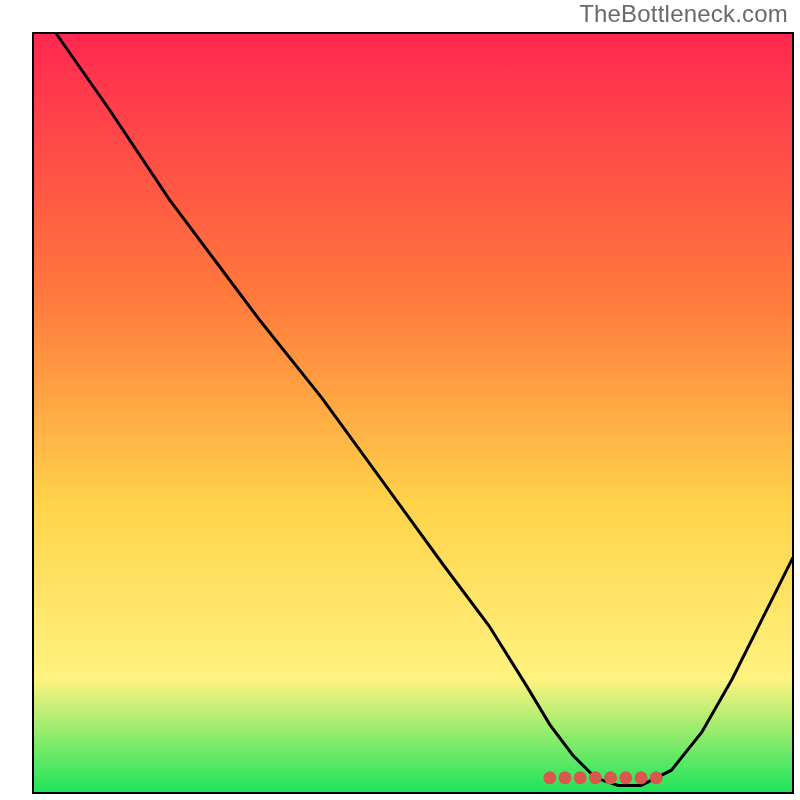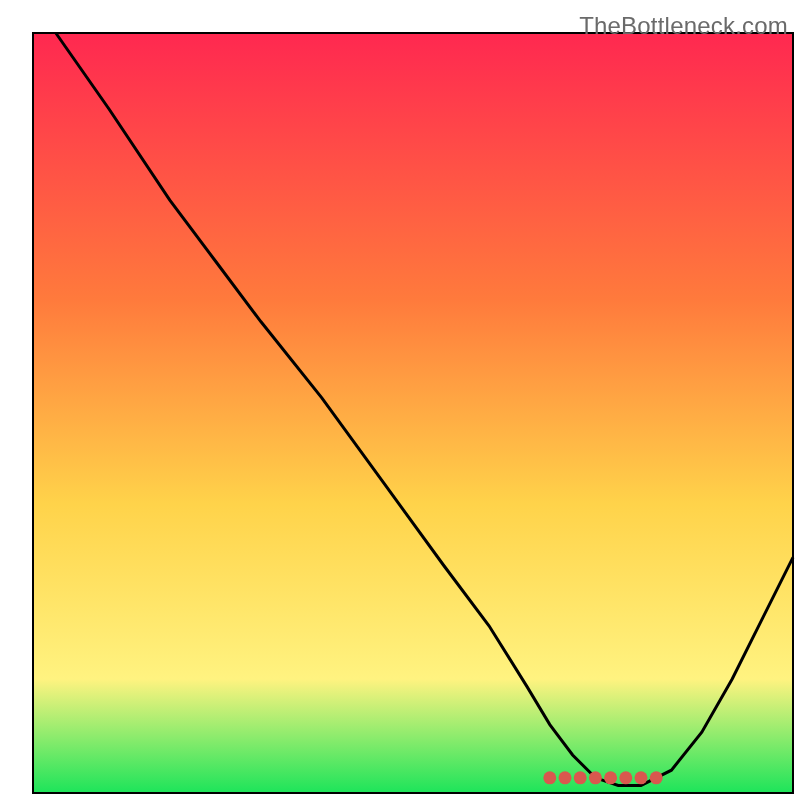--- a/index.html
+++ b/index.html
@@ -11,21 +11,21 @@
     font-family: Arial, Helvetica, sans-serif;
     overflow: hidden;
   }
   .frame {
     position: relative;
     width: 800px;
     height: 800px;
   }
   .watermark {
     position: absolute;
-    top: 12px;
+    top: 0;
     right: 12px;
     font-size: 24px;
     color: #6a6a6a;
     font-weight: 500;
     letter-spacing: 0.2px;
     z-index: 5;
   }
   svg.plot {
     position: absolute;
     left: 0;

